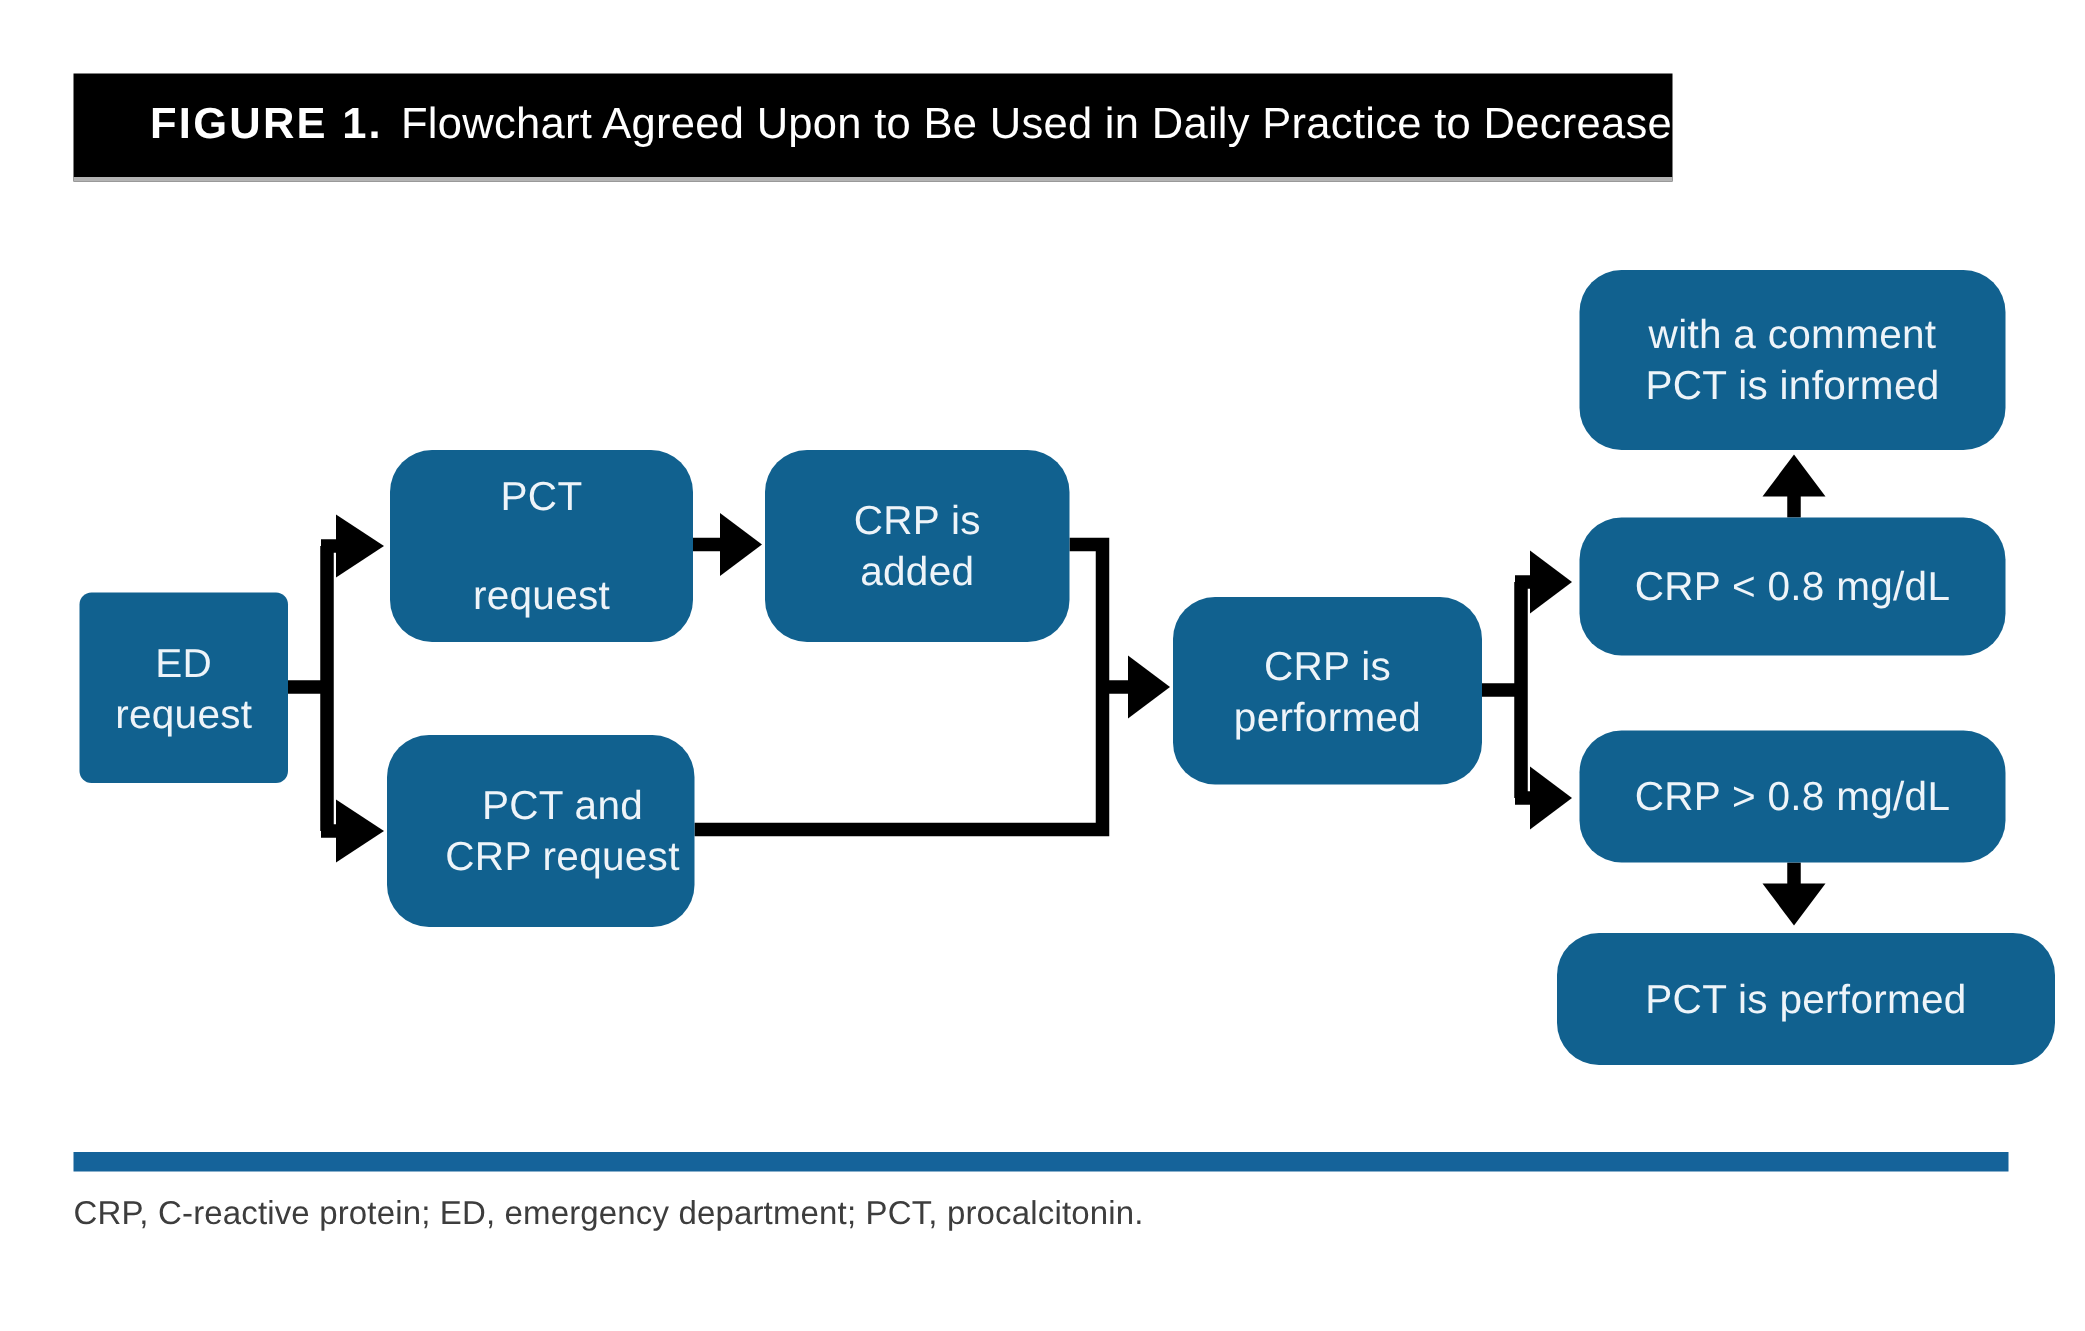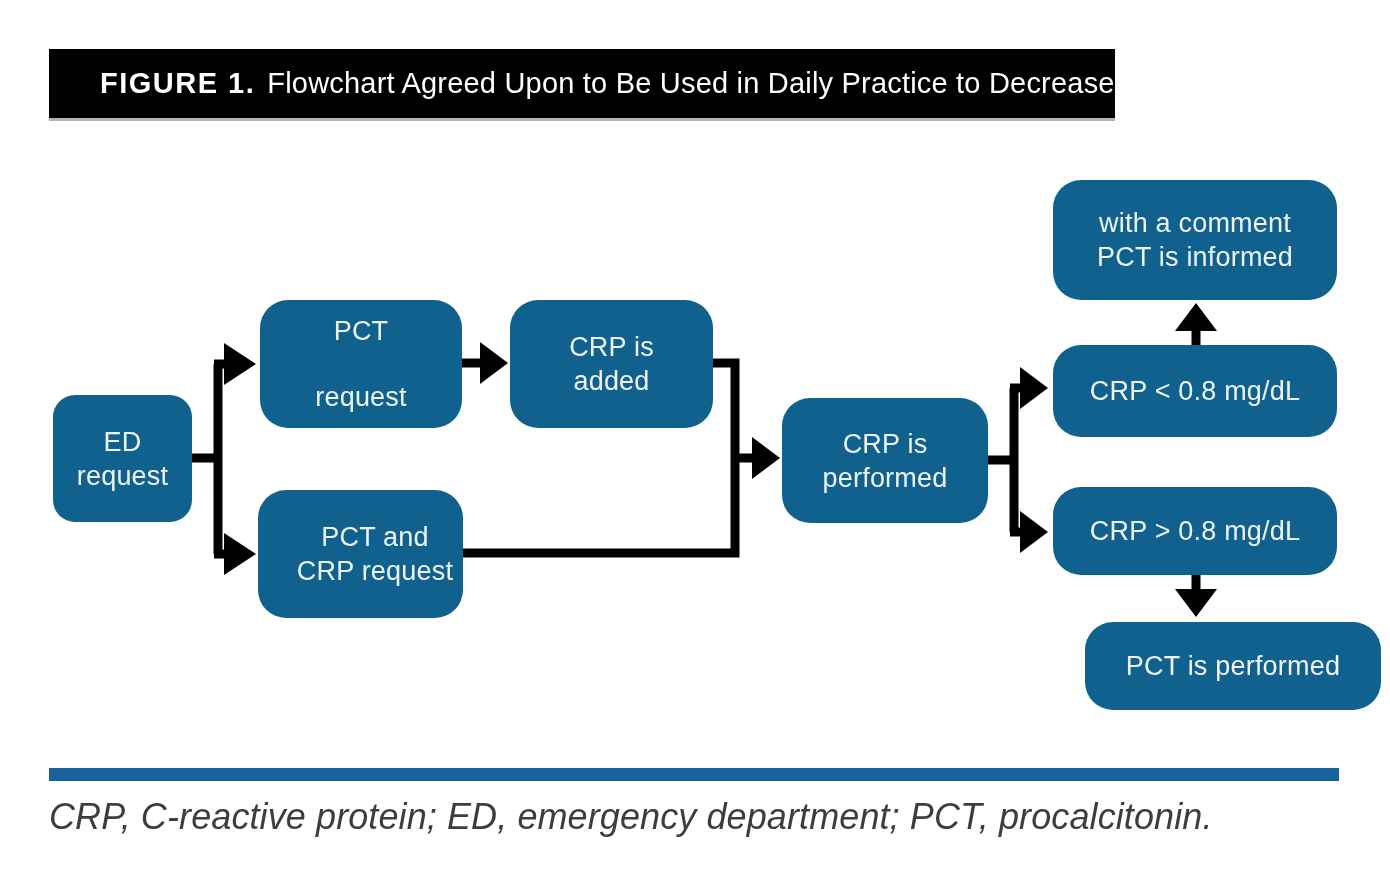--- a/index.html
+++ b/index.html
@@ -56,29 +56,29 @@
     color: var(--node-text);
     display: flex;
     flex-direction: column;
     align-items: center;
     justify-content: center;
     text-align: center;
     font-size: 27px;
     line-height: 34px;
     letter-spacing: 0.2px;
   }
-  #node-ed-request       { left:  53px; top: 395px; width: 139px; height: 127px; border-radius: 22px; }
+  #node-ed-request       { left:  53px; top: 395px; width: 139px; height: 127px; border-radius: 8px; }
   #node-pct-request      { left: 260px; top: 300px; width: 202px; height: 128px; gap: 32px; }
   #node-crp-added        { left: 510px; top: 300px; width: 203px; height: 128px; }
   #node-pct-crp-request  { left: 258px; top: 490px; width: 205px; height: 128px; padding-left: 29px; }
   #node-crp-performed    { left: 782px; top: 398px; width: 206px; height: 125px; }
   #node-pct-informed     { left: 1053px; top: 180px; width: 284px; height: 120px; }
   #node-crp-below        { left: 1053px; top: 345px; width: 284px; height:  92px; }
   #node-crp-above        { left: 1053px; top: 487px; width: 284px; height:  88px; }
-  #node-pct-performed    { left: 1085px; top: 622px; width: 296px; height:  88px; text-align: center; }
+  #node-pct-performed    { left: 1038px; top: 622px; width: 332px; height:  88px; text-align: center; }
 
   
   .connectors {
     position: absolute;
     left: 0; top: 0;
     width: 1390px; height: 887px;
     pointer-events: none;
   }
   .connectors path { stroke: var(--arrow); stroke-width: 9px; fill: none; }
   .connectors polygon { fill: var(--arrow); stroke: none; }
@@ -86,25 +86,24 @@
   
   .divider-bar {
     position: absolute;
     left: 49px; top: 768px;
     width: 1290px; height: 13px;
     background: var(--divider-bar);
   }
   .footnote {
     position: absolute;
     left: 49px; top: 796px;
-    font-size: 36px;
+    font-size: 22px;
     letter-spacing: 0.1px;
     color: var(--footnote-text);
     white-space: nowrap;
-    font-style: italic;
   }
 </style>
 </head>
 <body>
 
 <div class="page">
 
   <div class="figure-header">
     <span class="figure-label">FIGURE 1.</span>
     <span class="figure-title">Flowchart Agreed Upon to Be Used in Daily Practice to Decrease PCT Testing</span>

